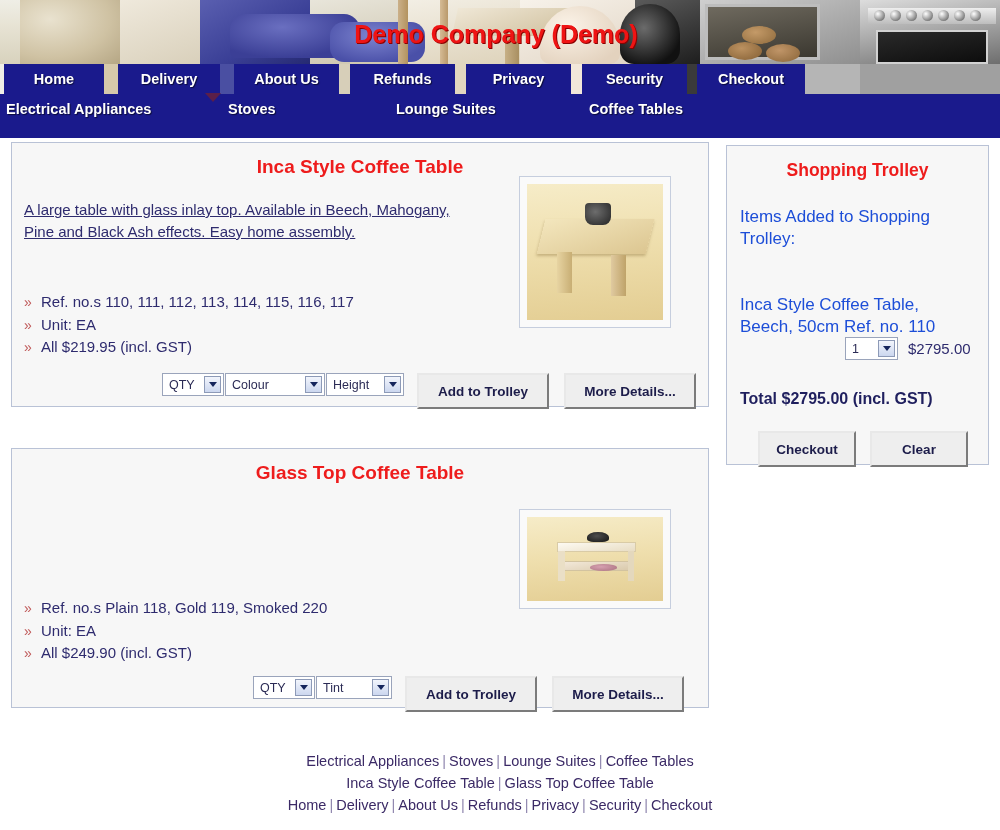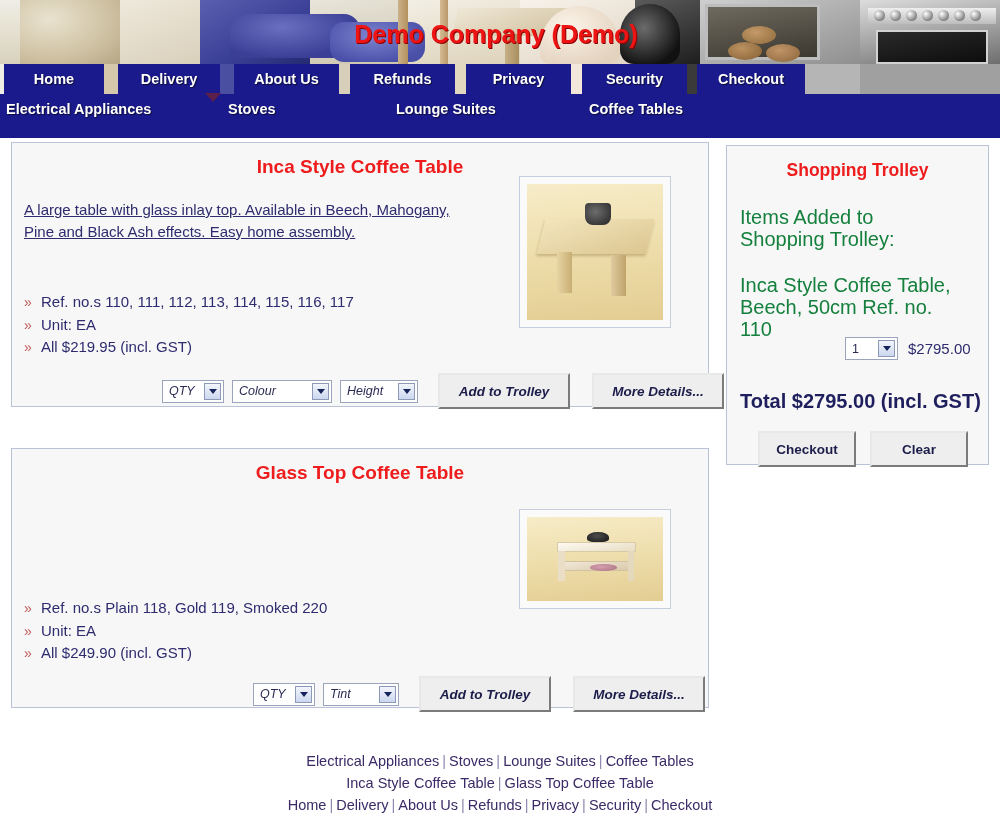--- a/index.html
+++ b/index.html
@@ -225,21 +225,21 @@
     background: radial-gradient(ellipse at 45% 40%,#4e4e4e,#141414);
     border-radius: 50% 50% 30% 30%; }
   .gl-obj2 { position:absolute; left:46%; top:56%; width:20%; height:8%;
     background: radial-gradient(ellipse at 40% 40%,#d6a0b0,#a9707f);
     border-radius: 50%; }
 
   #imgInca  { left: 507px; top: 33px; width: 152px; height: 152px; }
   #imgGlass { left: 507px; top: 60px; width: 152px; height: 100px; }
 
   
-  .ctrl-row { position: absolute; display: flex; align-items: center; gap: 8px; font-style: italic; }
+  .ctrl-row { position: absolute; display: flex; align-items: flex-start; gap: 1px; }
   .sel {
     position: relative;
     height: 23px;
     border: 1px solid #9aa4bb;
     background: #ffffff;
     display: flex; align-items: center;
     padding-left: 6px; padding-right: 24px;
     font-size: 12.5px; color: #2b2b55;
     cursor: pointer;
   }
@@ -266,31 +266,31 @@
     display: flex; align-items: center; justify-content: center;
     padding: 16px 10px;
     cursor: pointer;
   }
   .btn.wide { width: 132px; }
   .btn.wide2 { width: 132px; }
 
   
   .tr-text {
     position: absolute; left: 13px; width: 215px;
-    color: #15803d; font-size: 20px; line-height: 22px;
+    color: #1d4ed8; font-size: 17px; line-height: 22px;
   }
   #trQtyRow {
     position: absolute; left: 118px; top: 191px;
     display: flex; align-items: center; gap: 10px;
   }
   #trQtySel { width: 53px; }
   #trPrice { color: #2e2b6e; font-size: 15px; }
   #trTotal {
     position: absolute; left: 13px; top: 244px;
-    color: #1f1f5e; font-size: 20px; font-weight: bold;
+    color: #1f1f5e; font-size: 16px; font-weight: bold;
   }
   #trBtns {
     position: absolute; left: 31px; top: 285px;
     display: flex; gap: 14px;
   }
   #trBtns .btn { width: 98px; }
 
   
   #footer {
     position: absolute; left: 0; top: 612px; width: 1000px;
@@ -497,21 +497,21 @@
       <div class="btn wide" style="margin-left:12px">Add to Trolley</div>
       <div class="btn wide2" style="margin-left:14px">More Details...</div>
     </div>
   </div>
 
   <div class="panel" id="panelTrolley">
     <div class="trolley-title">Shopping Trolley</div>
 
     <div class="tr-text" style="top:60px">Items Added to Shopping Trolley:</div>
 
-    <div class="tr-text" style="top:128px">Inca Style Coffee Table, Beech, 50cm Ref. no. 110</div>
+    <div class="tr-text" style="top:148px">Inca Style Coffee Table, Beech, 50cm Ref. no. 110</div>
 
     <div id="trQtyRow">
       <div class="sel" id="trQtySel">
         <span>1</span>
         <span class="arrowbox">
             <span class="tri"></span>
           </span>
       </div>
       <div id="trPrice">$2795.00</div>
     </div>

